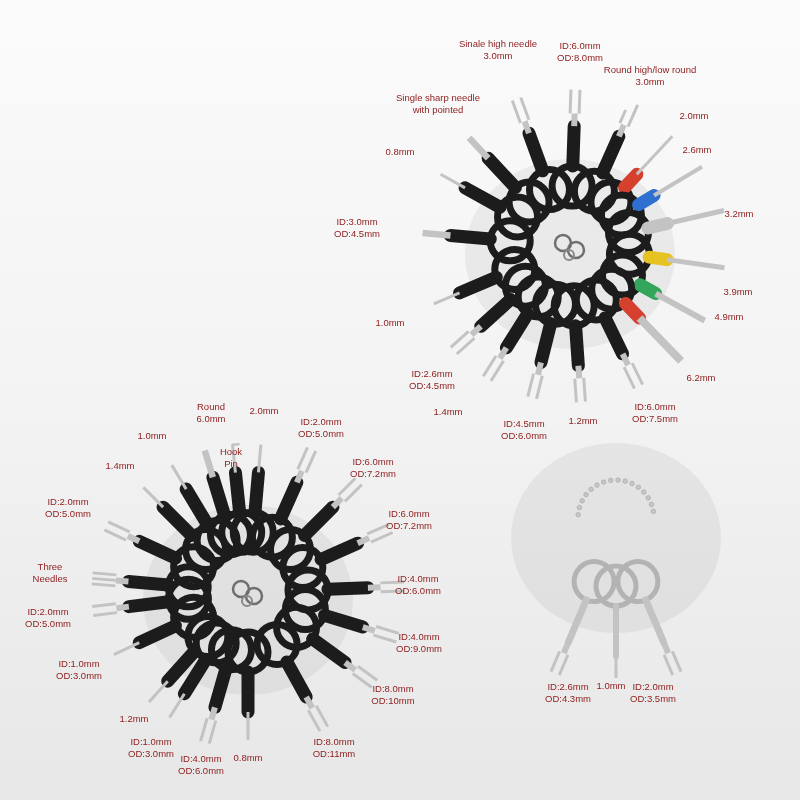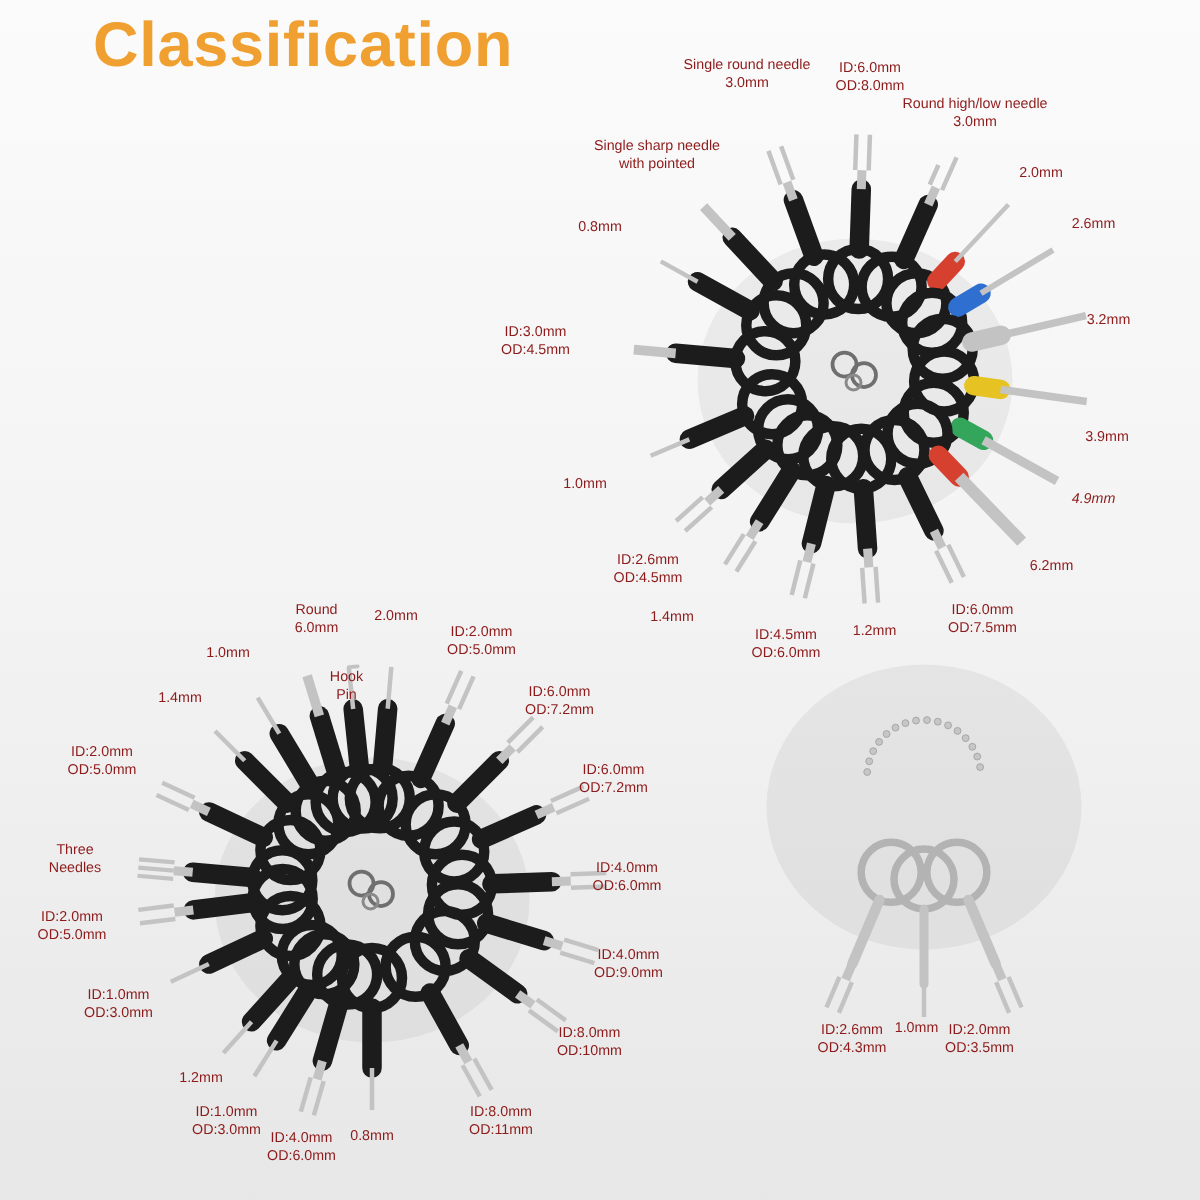--- a/index.html
+++ b/index.html
@@ -20,21 +20,20 @@
     white-space:pre-line;text-align:center;
     font-size:9.5px;line-height:1.25;font-weight:500;
     color:var(--label-color,#8e1b1b);
   }
 </style>
 </head>
 <body>
 
 <div class="canvas">
 
-  <div class="title">Classification</div>
 
   <svg class="scene" width="800" height="800" viewBox="0 0 800 800">
     <g id="g-top">
         <ellipse cx="570" cy="254" rx="105" ry="95" fill="rgba(0,0,0,0.05)"></ellipse>
         <circle cx="563" cy="243" r="8" fill="none" stroke="#6f6f6f" stroke-width="2.5"></circle>
         <circle cx="576" cy="250" r="8" fill="none" stroke="#6f6f6f" stroke-width="2.5"></circle>
         <circle cx="569" cy="255" r="5" fill="none" stroke="#8a8a8a" stroke-width="2"></circle>
         <circle cx="549.4787914004598" cy="189.6184427528455" r="20" fill="none" stroke="#1c1c1c" stroke-width="7"></circle>
         <line x1="542.6383885339465" y1="170.82459033712735" x2="528.9575828009197" y2="133.23688550569102" stroke="#1c1c1c" stroke-width="13" stroke-linecap="round"></line>
         <line x1="528.9575828009197" y1="133.23688550569102" x2="524.6481289950162" y2="121.39675848378857" stroke="#c3c3c3" stroke-width="6" stroke-linecap="butt"></line>
@@ -224,34 +223,34 @@
         <line x1="616" y1="656" x2="616" y2="678" stroke="#c3c3c3" stroke-width="3" stroke-linecap="butt"></line>
         <circle cx="637.8809431953994" cy="581.5482717933367" r="20" fill="none" stroke="#b3b3b3" stroke-width="5"></circle>
         <line x1="645.6955657651848" y1="599.9583688623854" x2="663.6691976756914" y2="642.3015921211977" stroke="#c3c3c3" stroke-width="7" stroke-linecap="round"></line>
         <line x1="663.6691976756914" y1="642.3015921211977" x2="668.2407518790159" y2="653.0714989065913" stroke="#c3c3c3" stroke-width="6" stroke-linecap="butt"></line>
         <line x1="664.0984800384799" y1="654.829788984793" x2="672.7336379780929" y2="675.1729462460919" stroke="#c3c3c3" stroke-width="3" stroke-linecap="butt"></line>
         <line x1="672.3830237195518" y1="651.3132088283895" x2="681.0181816591648" y2="671.6563660896884" stroke="#c3c3c3" stroke-width="3" stroke-linecap="butt"></line>
       </g>
   </svg>
 
   <div class="labels" id="labels">
-      <div class="label" style="left: 498px; top: 50px;">Single round needle
+      <div class="label" style="left: 498px; top: 50px;">Sinale high needle
 3.0mm</div>
       <div class="label" style="left: 580px; top: 52px;">ID:6.0mm
 OD:8.0mm</div>
-      <div class="label" style="left: 650px; top: 76px;">Round high/low needle
+      <div class="label" style="left: 650px; top: 76px;">Round high/low round
 3.0mm</div>
       <div class="label" style="left: 438px; top: 104px;">Single sharp needle
 with pointed</div>
       <div class="label" style="left: 400px; top: 152px;">0.8mm</div>
       <div class="label" style="left: 694px; top: 116px;">2.0mm</div>
-      <div class="label" style="left: 729px; top: 150px;">2.6mm</div>
+      <div class="label" style="left: 697px; top: 150px;">2.6mm</div>
       <div class="label" style="left: 739px; top: 214px; text-align: center;">3.2mm</div>
       <div class="label" style="left: 738px; top: 268px; margin-top: 24px;">3.9mm</div>
-      <div class="label" style="left: 729px; top: 333px; font-style: italic;">4.9mm</div>
+      <div class="label" style="left: 729px; top: 317px;">4.9mm</div>
       <div class="label" style="left: 701px; top: 378px;">6.2mm</div>
       <div class="label" style="left: 357px; top: 228px;">ID:3.0mm
 OD:4.5mm</div>
       <div class="label" style="left: 390px; top: 323px;">1.0mm</div>
       <div class="label" style="left: 432px; top: 380px;">ID:2.6mm
 OD:4.5mm</div>
       <div class="label" style="left: 448px; top: 412px;">1.4mm</div>
       <div class="label" style="left: 524px; top: 430px;">ID:4.5mm
 OD:6.0mm</div>
       <div class="label" style="left: 583px; top: 421px;">1.2mm</div>

